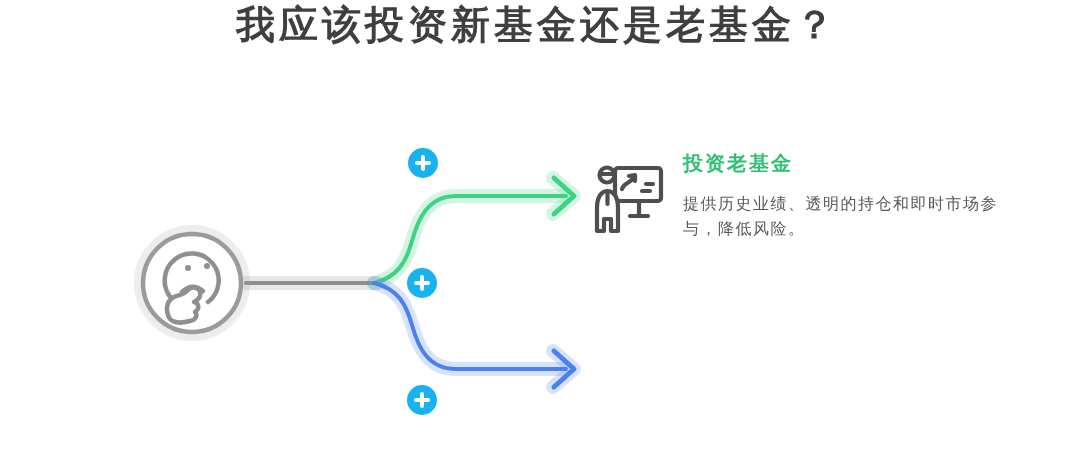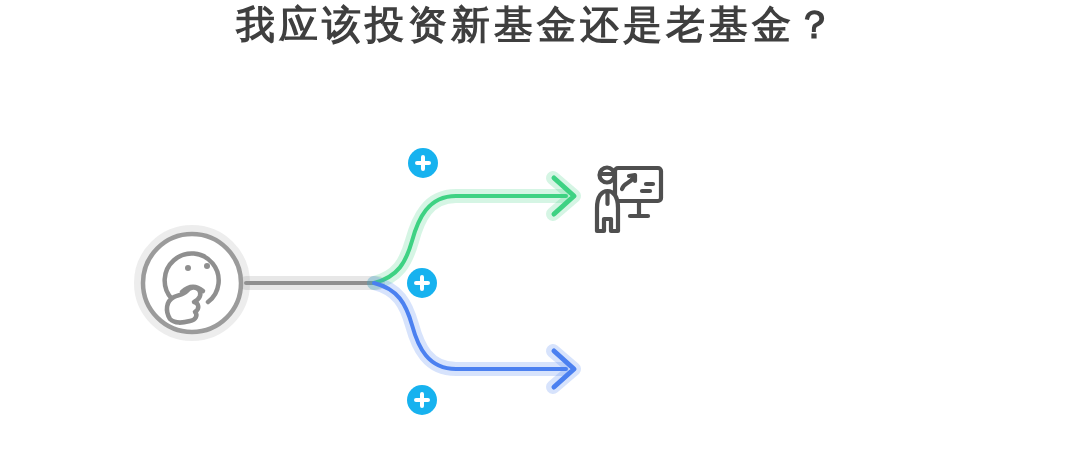--- a/index.html
+++ b/index.html
@@ -108,16 +108,21 @@
           <path d="M37 18 L43 17 L43 23"></path>
           <path d="M50 33 H58"></path>
           <path d="M54 26 H61"></path>
           <circle cx="15" cy="17" r="7.5" fill="#ffffff"></circle>
           <path d="M8.5 16 L21.5 16"></path>
           <path d="M5 73 V50 C5 38 10 33 15.5 33 C21 33 26 38 26 50 V73 H19 V61 H12 V73 Z" fill="#ffffff"></path>
           <path d="M15.5 35 V46"></path>
         </g>
       </svg>
     </div>
+    <div class="branch-text">
+      <h2 class="branch-title">投资老基金</h2>
+      <p class="branch-desc">提供历史业绩、透明的持仓和即时市场参
+与，降低风险。</p>
+    </div>
   </section>
 
 
 </div>
 
 </body></html>

